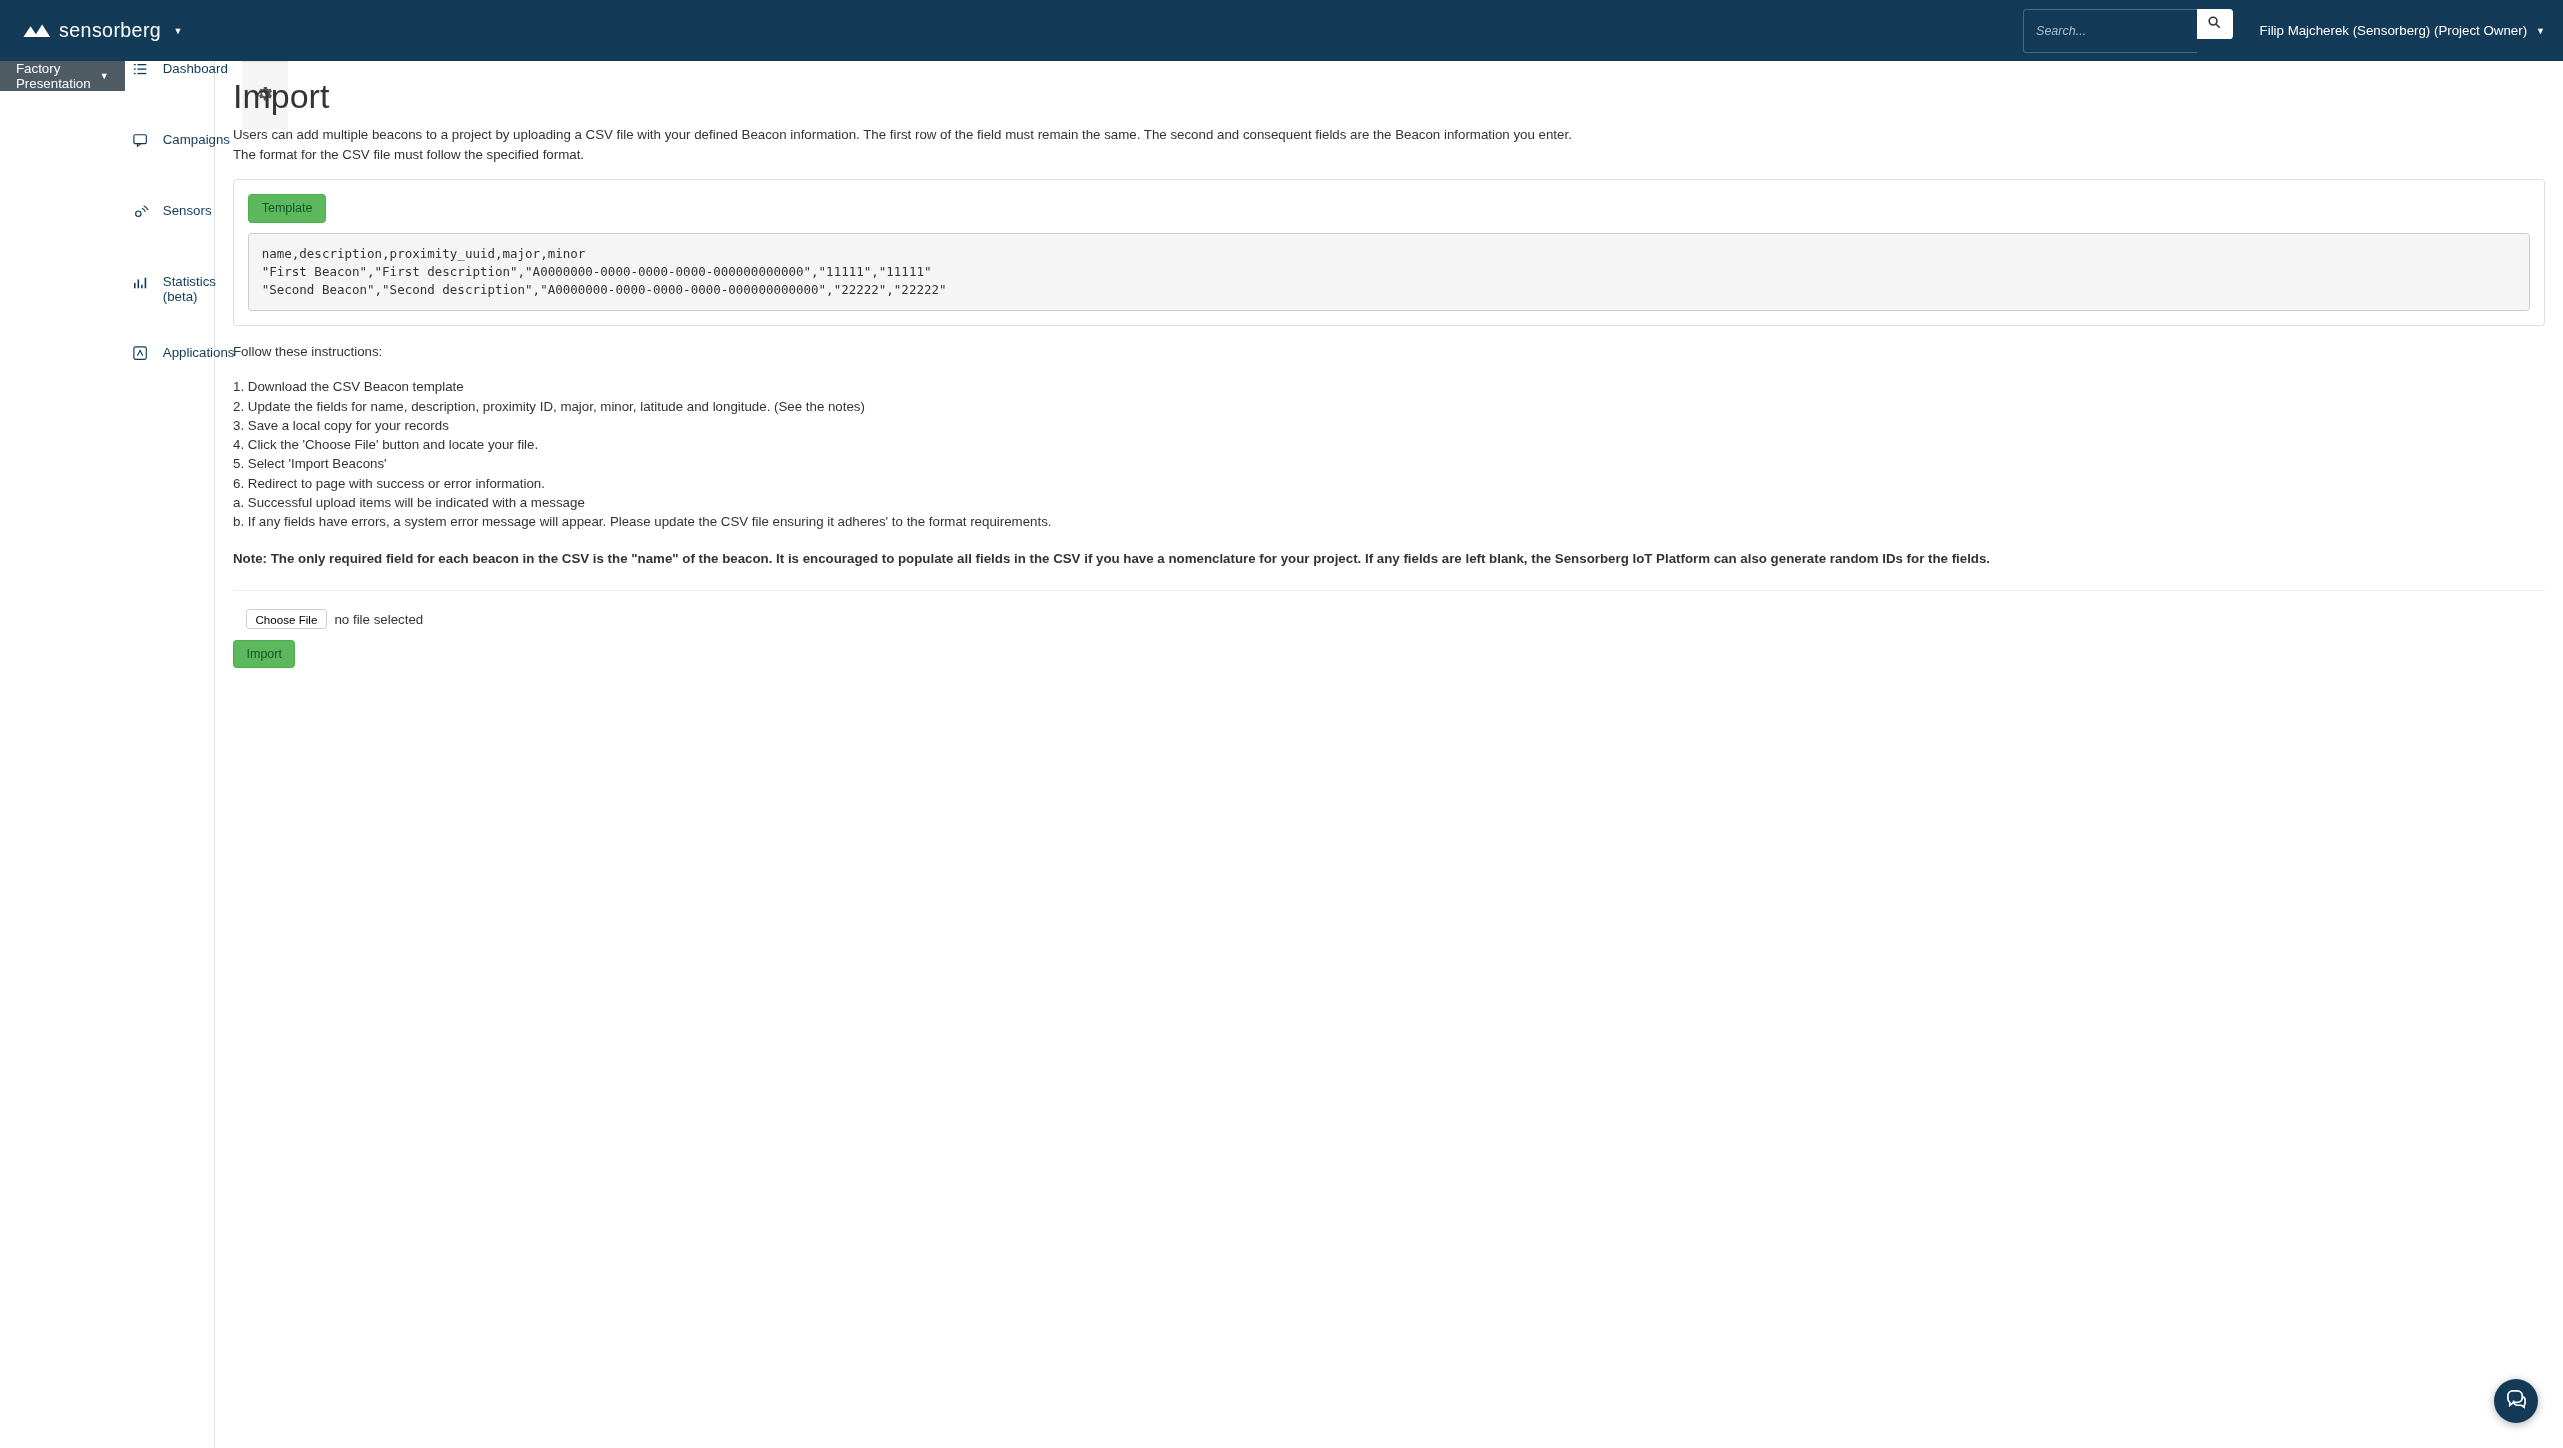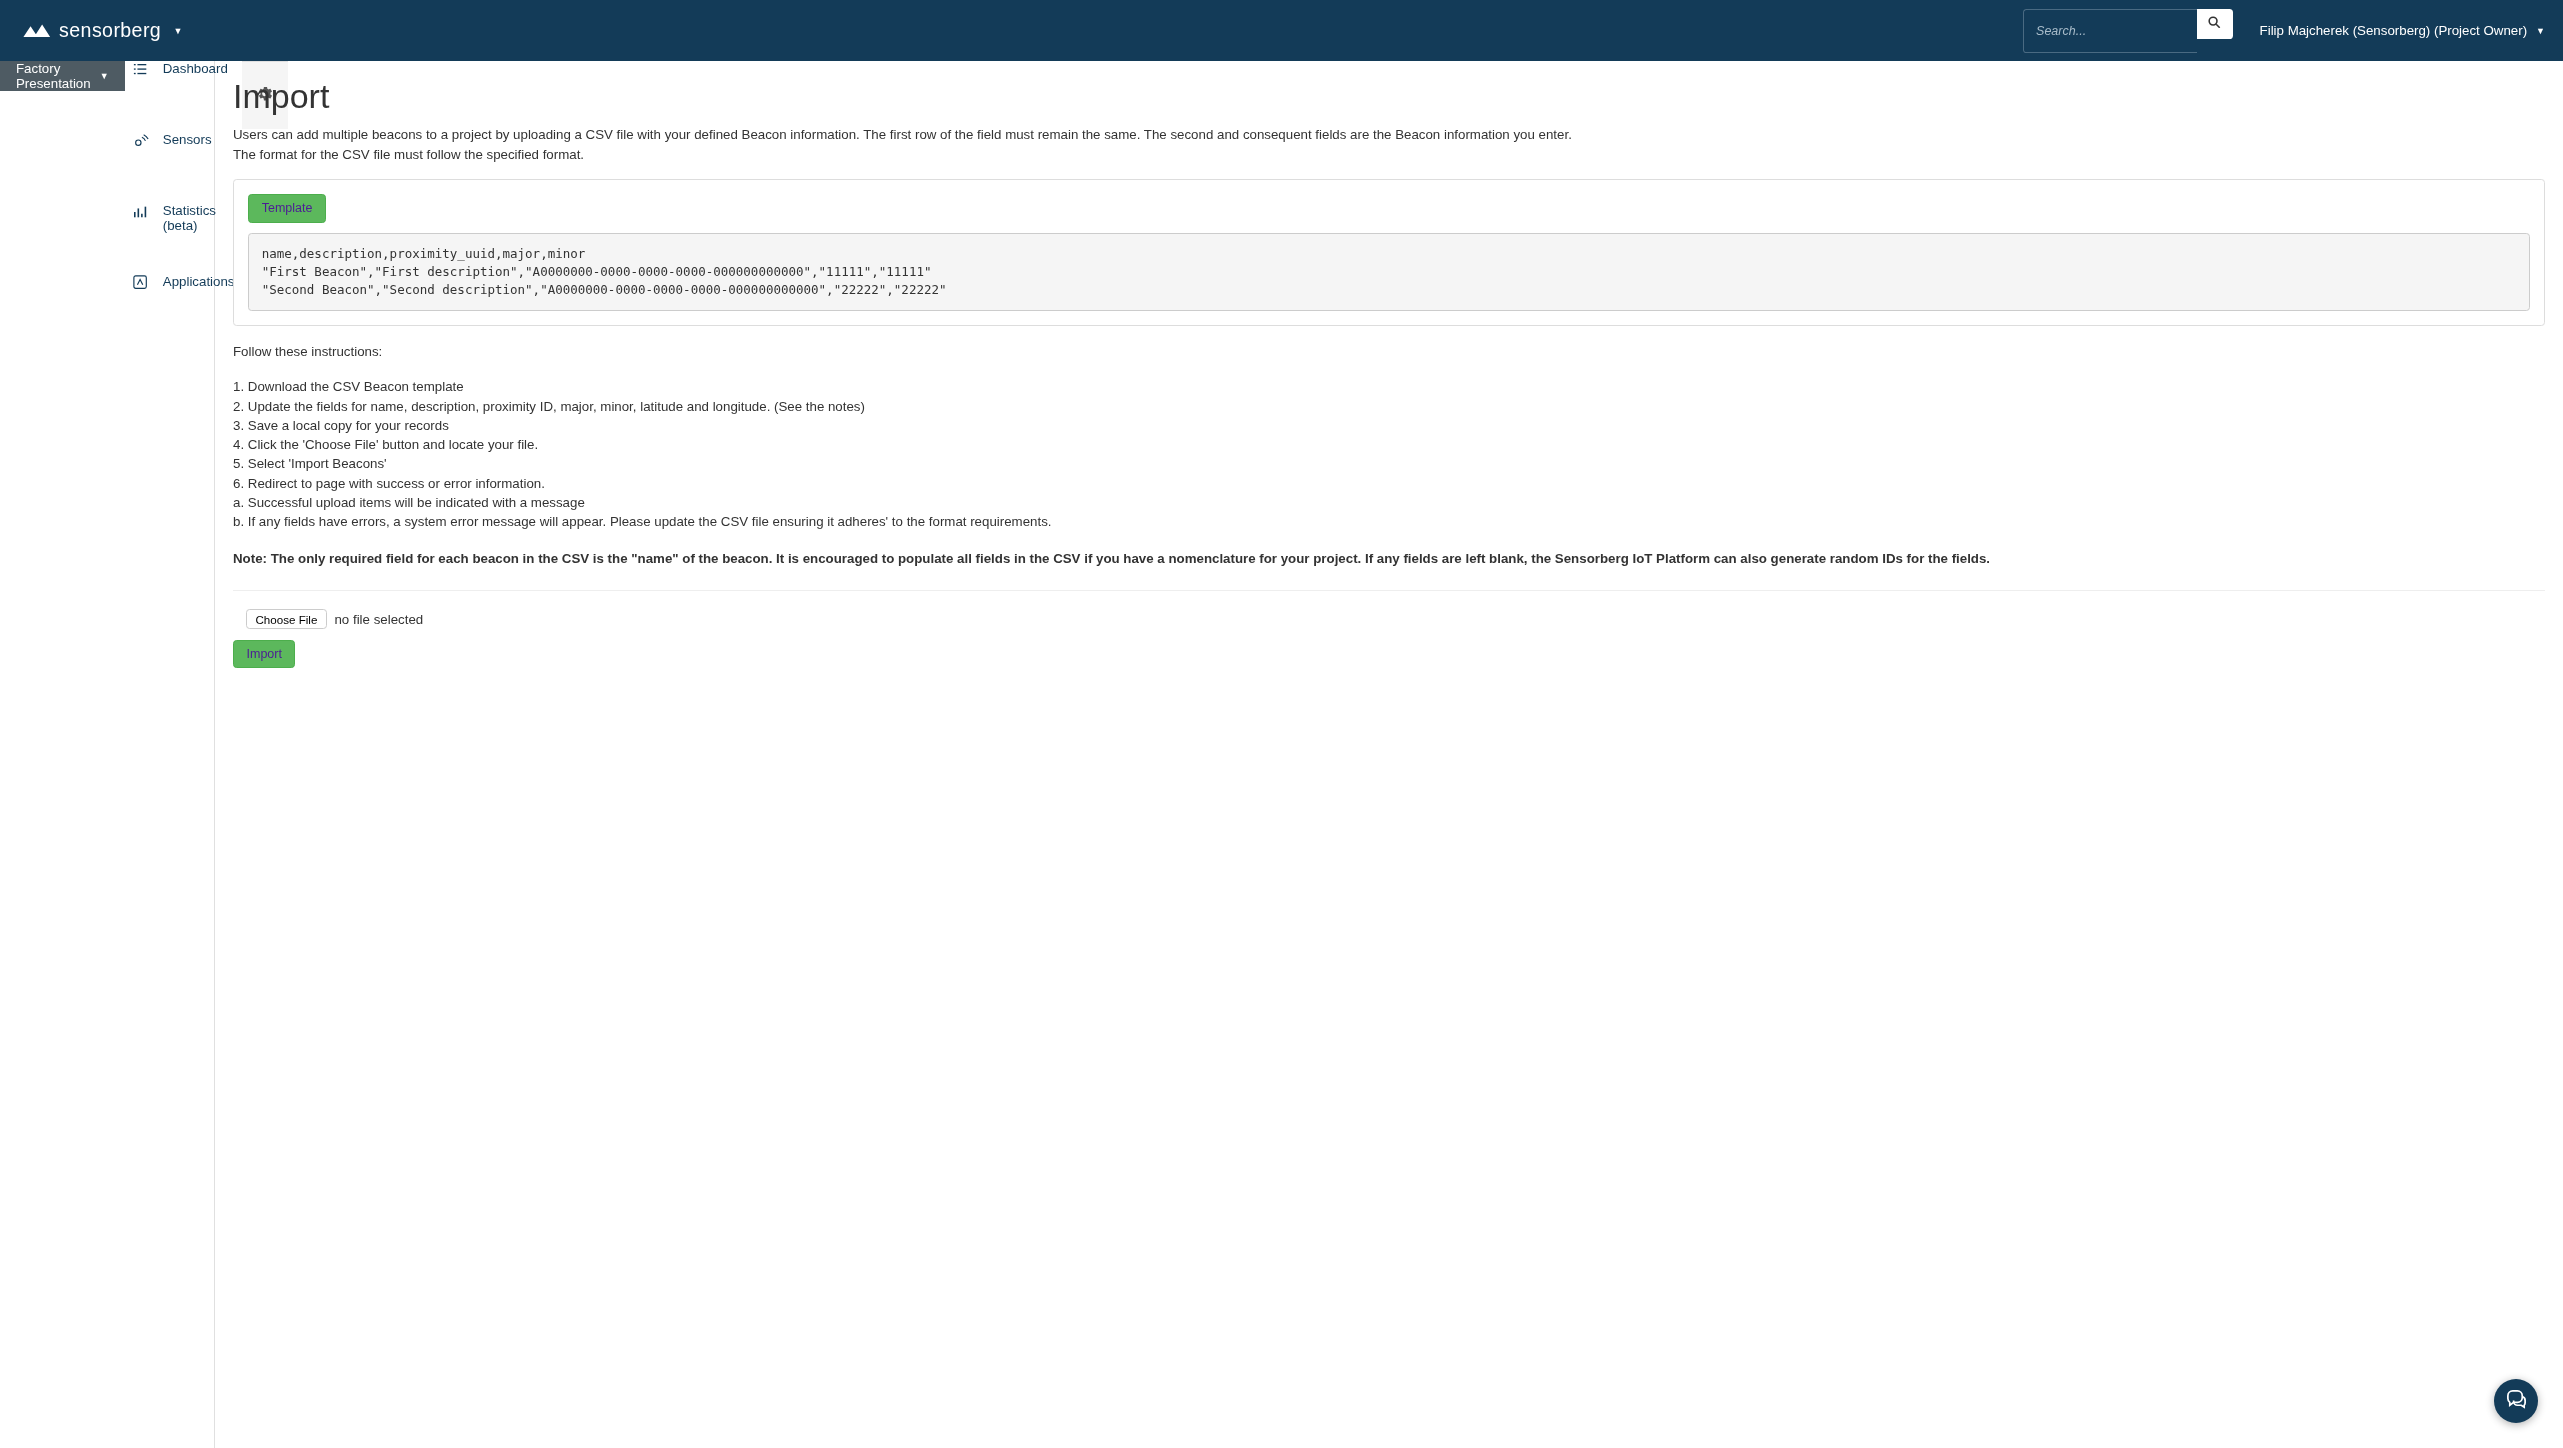--- a/index.html
+++ b/index.html
@@ -144,21 +144,21 @@
     .intro { font-size: 13.3px; line-height: 1.5; margin-bottom: 14.2px; }
     
     .panel {
       border: 0.9px solid #ddd;
       border-radius: 3.6px;
       padding: 14.2px;
       margin-bottom: 18px;
     }
     .btn-green {
       background: #5cb85c;
-      color: #4c1d95;
+      color: #14532d;
       border: 0.9px solid #4cae4c;
       border-radius: 3.6px;
       padding: 6.2px 12.5px;
       font-size: 12.5px;
       cursor: pointer;
       text-align: right;
     }
     .code-block {
       margin-top: 10.7px;
       background: #f5f5f5;
@@ -257,20 +257,29 @@
               <line x1="1" y1="8" x2="3" y2="8"></line>
               <line x1="5" y1="8" x2="15" y2="8"></line>
               <line x1="1" y1="13" x2="3" y2="13"></line>
               <line x1="5" y1="13" x2="15" y2="13"></line>
             </svg>
         </span>
         <span class="nav-label">Dashboard</span>
       </li>
       <li class="nav-item">
         <span class="nav-icon">
+          <svg width="14.2" height="14.2" viewBox="0 0 16 16" fill="none" stroke="#133b58" stroke-width="1.3">
+              <rect x="1" y="2" width="14" height="10" rx="1.5"></rect>
+              <path d="M5 12 L5 15 L9 12"></path>
+            </svg>
+        </span>
+        <span class="nav-label">Campaigns</span>
+      </li>
+      <li class="nav-item">
+        <span class="nav-icon">
           <svg width="16" height="16" viewBox="0 0 18 18" fill="none" stroke="#133b58" stroke-width="1.3">
               <circle cx="6" cy="12" r="3"></circle>
               <path d="M10 6 A 7 7 0 0 1 14 10"></path>
               <path d="M12 3 A 11 11 0 0 1 17 8"></path>
             </svg>
         </span>
         <span class="nav-label">Sensors</span>
       </li>
       <li class="nav-item">
         <span class="nav-icon">

